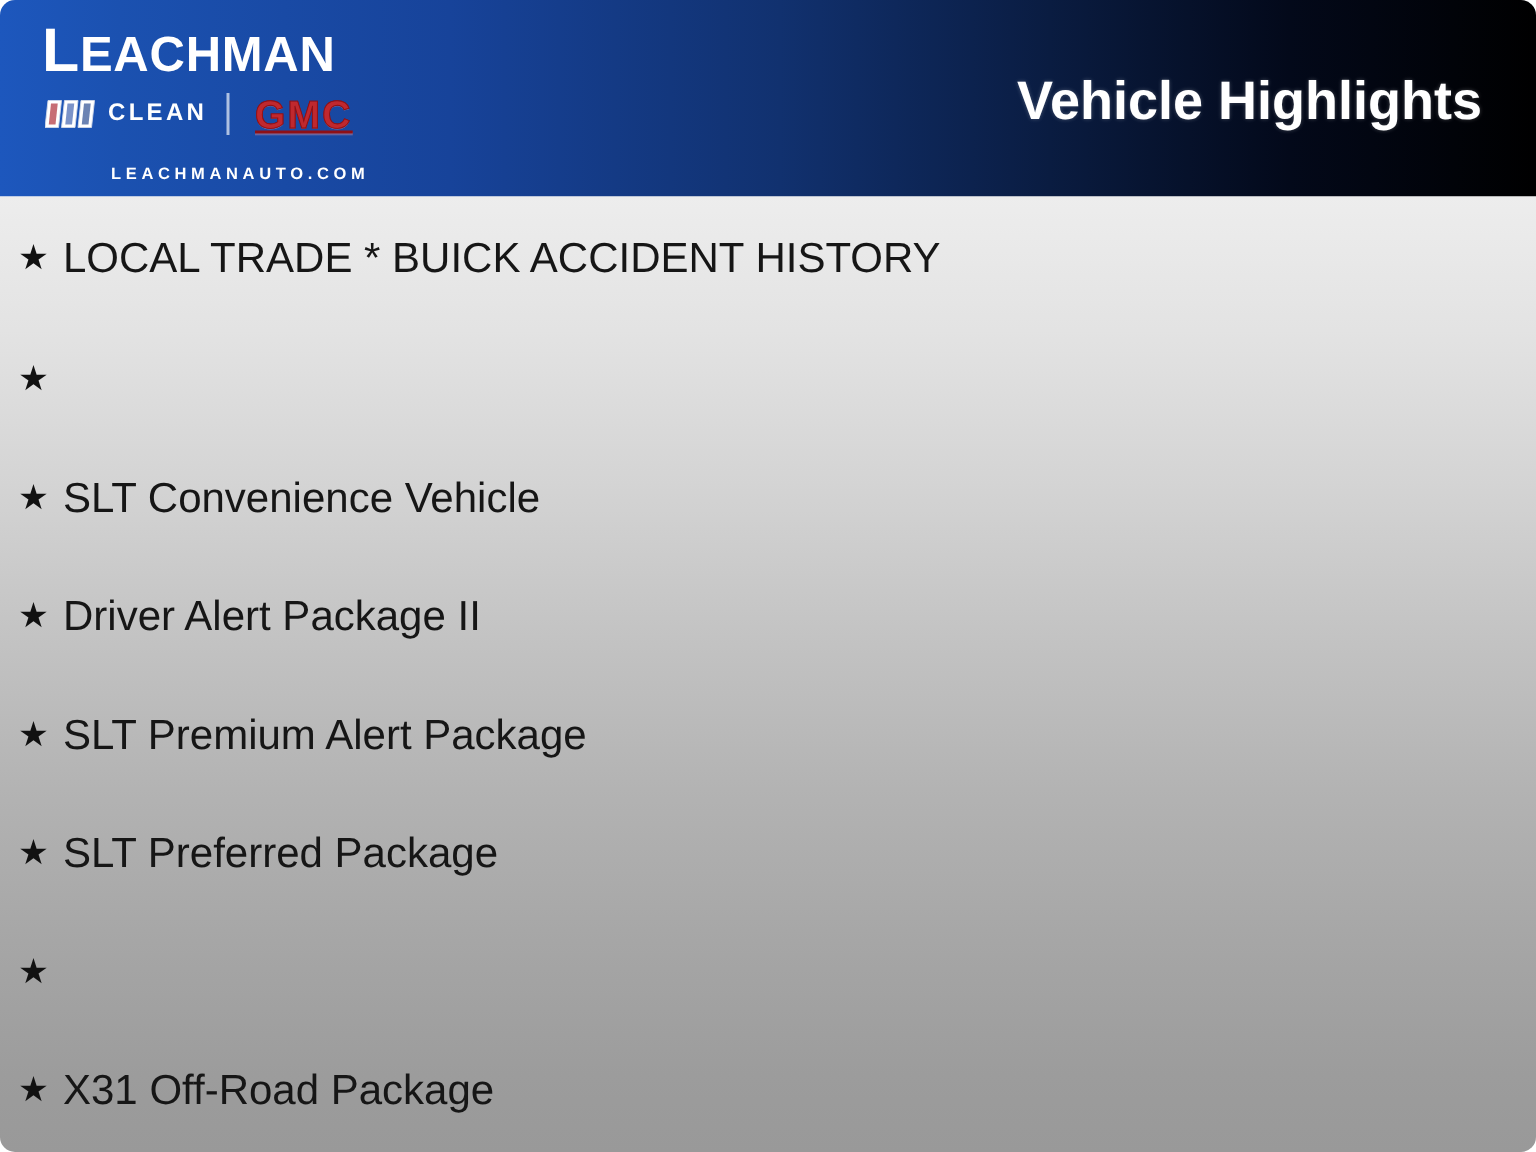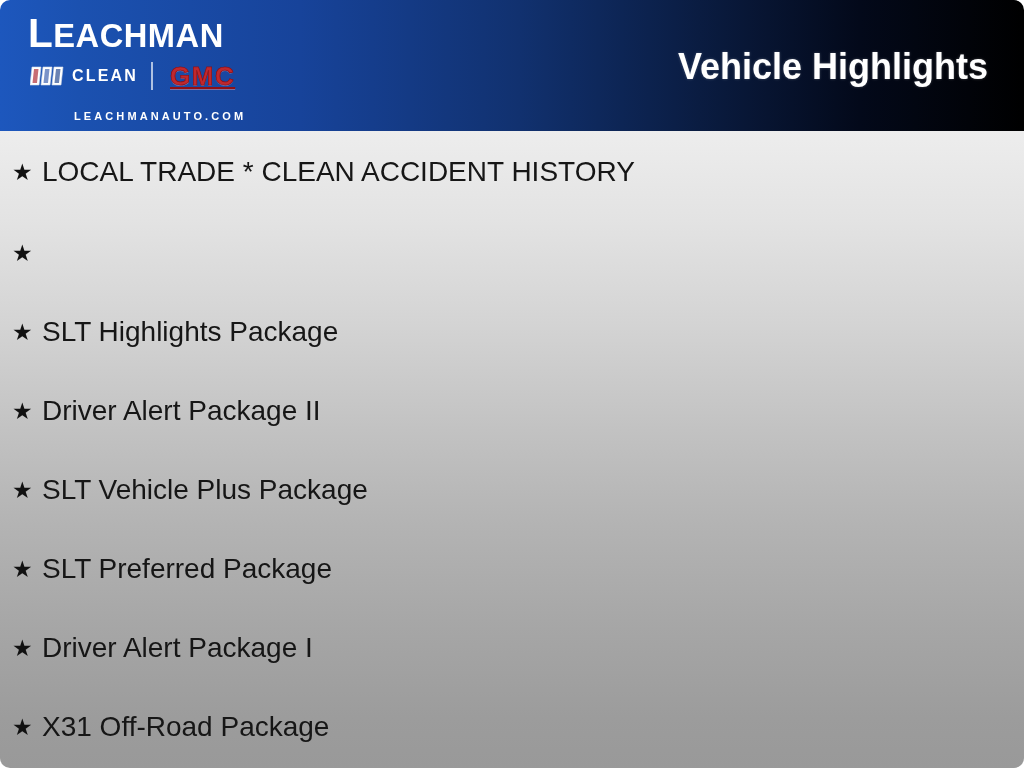--- a/index.html
+++ b/index.html
@@ -255,50 +255,49 @@
     </div>
 
     <div class="header-title">Vehicle Highlights</div>
   </div>
 
   <div class="content">
     <ul class="highlight-list">
 
       <li class="highlight-item">
         <span class="star-bullet">★</span>
-        <span class="item-label upper">LOCAL TRADE * CLEAN ACCIDENT HISTORY</span>
-      </li>
-
-      <li class="highlight-item">
-        <span class="star-bullet">★</span>
-      </li>
-
-      <li class="highlight-item">
-        <span class="star-bullet">★</span>
-        <span class="item-label">SLT Highlights Package</span>
+        <span class="item-label upper">LOCAL TRADE * BUICK ACCIDENT HISTORY</span>
+      </li>
+
+      <li class="highlight-item">
+        <span class="star-bullet">★</span>
+      </li>
+
+      <li class="highlight-item">
+        <span class="star-bullet">★</span>
+        <span class="item-label">SLT Convenience Vehicle</span>
       </li>
 
       <li class="highlight-item">
         <span class="star-bullet">★</span>
         <span class="item-label">Driver Alert Package II</span>
       </li>
 
       <li class="highlight-item">
         <span class="star-bullet">★</span>
-        <span class="item-label">SLT Vehicle Plus Package</span>
+        <span class="item-label">SLT Premium Alert Package</span>
       </li>
 
       <li class="highlight-item">
         <span class="star-bullet">★</span>
         <span class="item-label">SLT Preferred Package</span>
       </li>
 
       <li class="highlight-item">
         <span class="star-bullet">★</span>
-        <span class="item-label">Driver Alert Package I</span>
       </li>
 
       <li class="highlight-item">
         <span class="star-bullet">★</span>
         <span class="item-label">X31 Off-Road Package</span>
       </li>
 
     </ul>
   </div>
 

